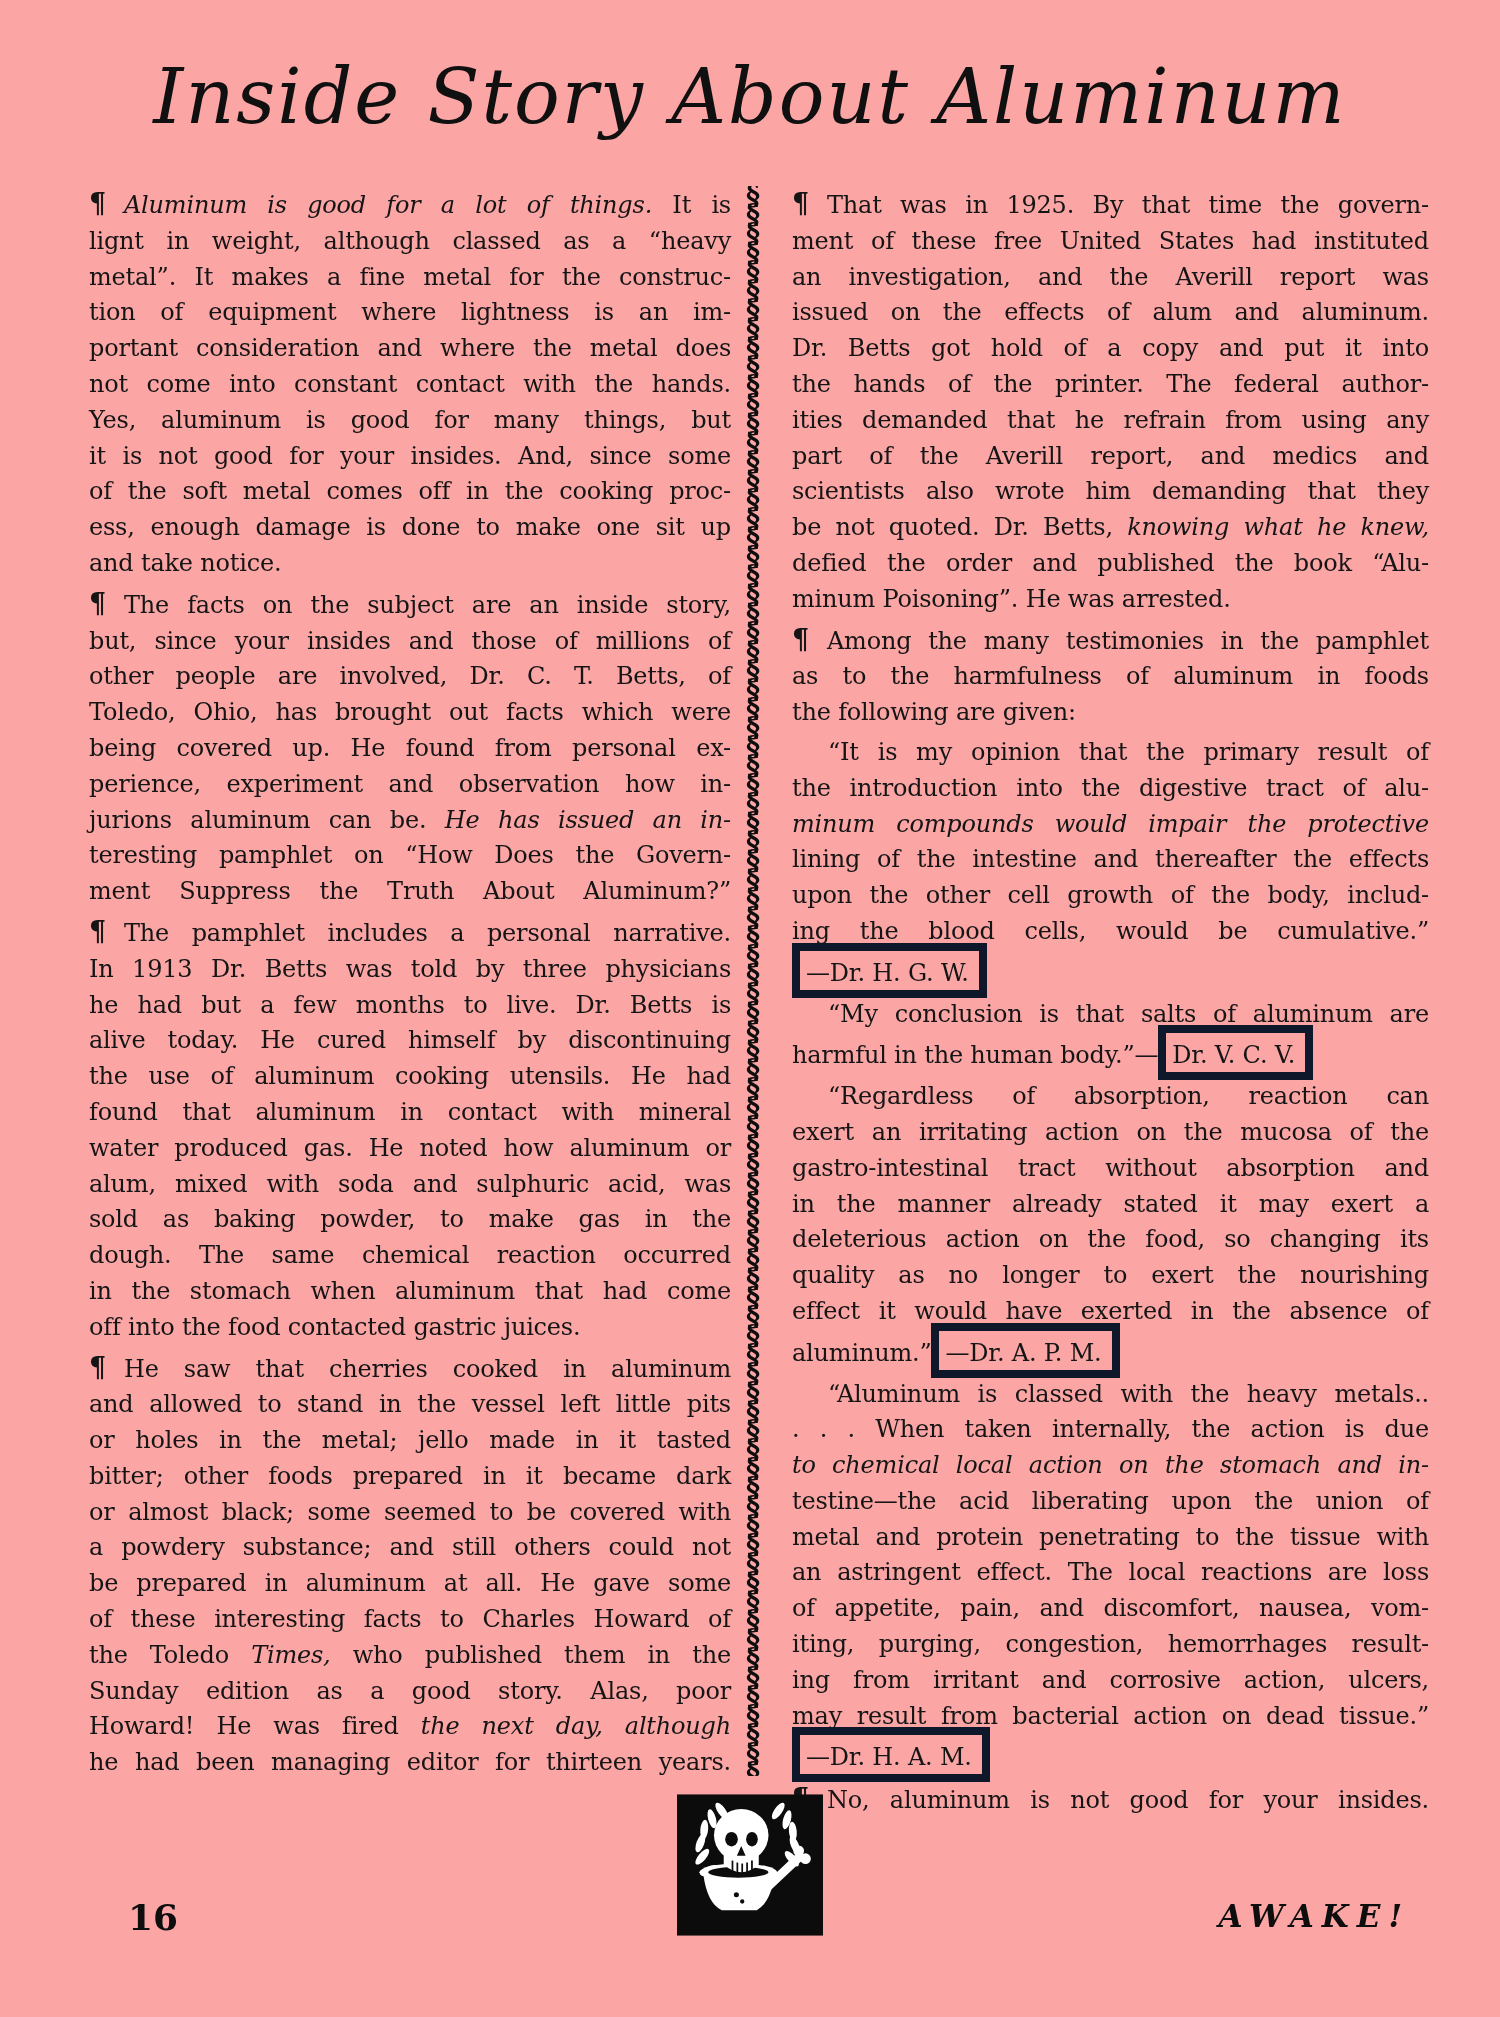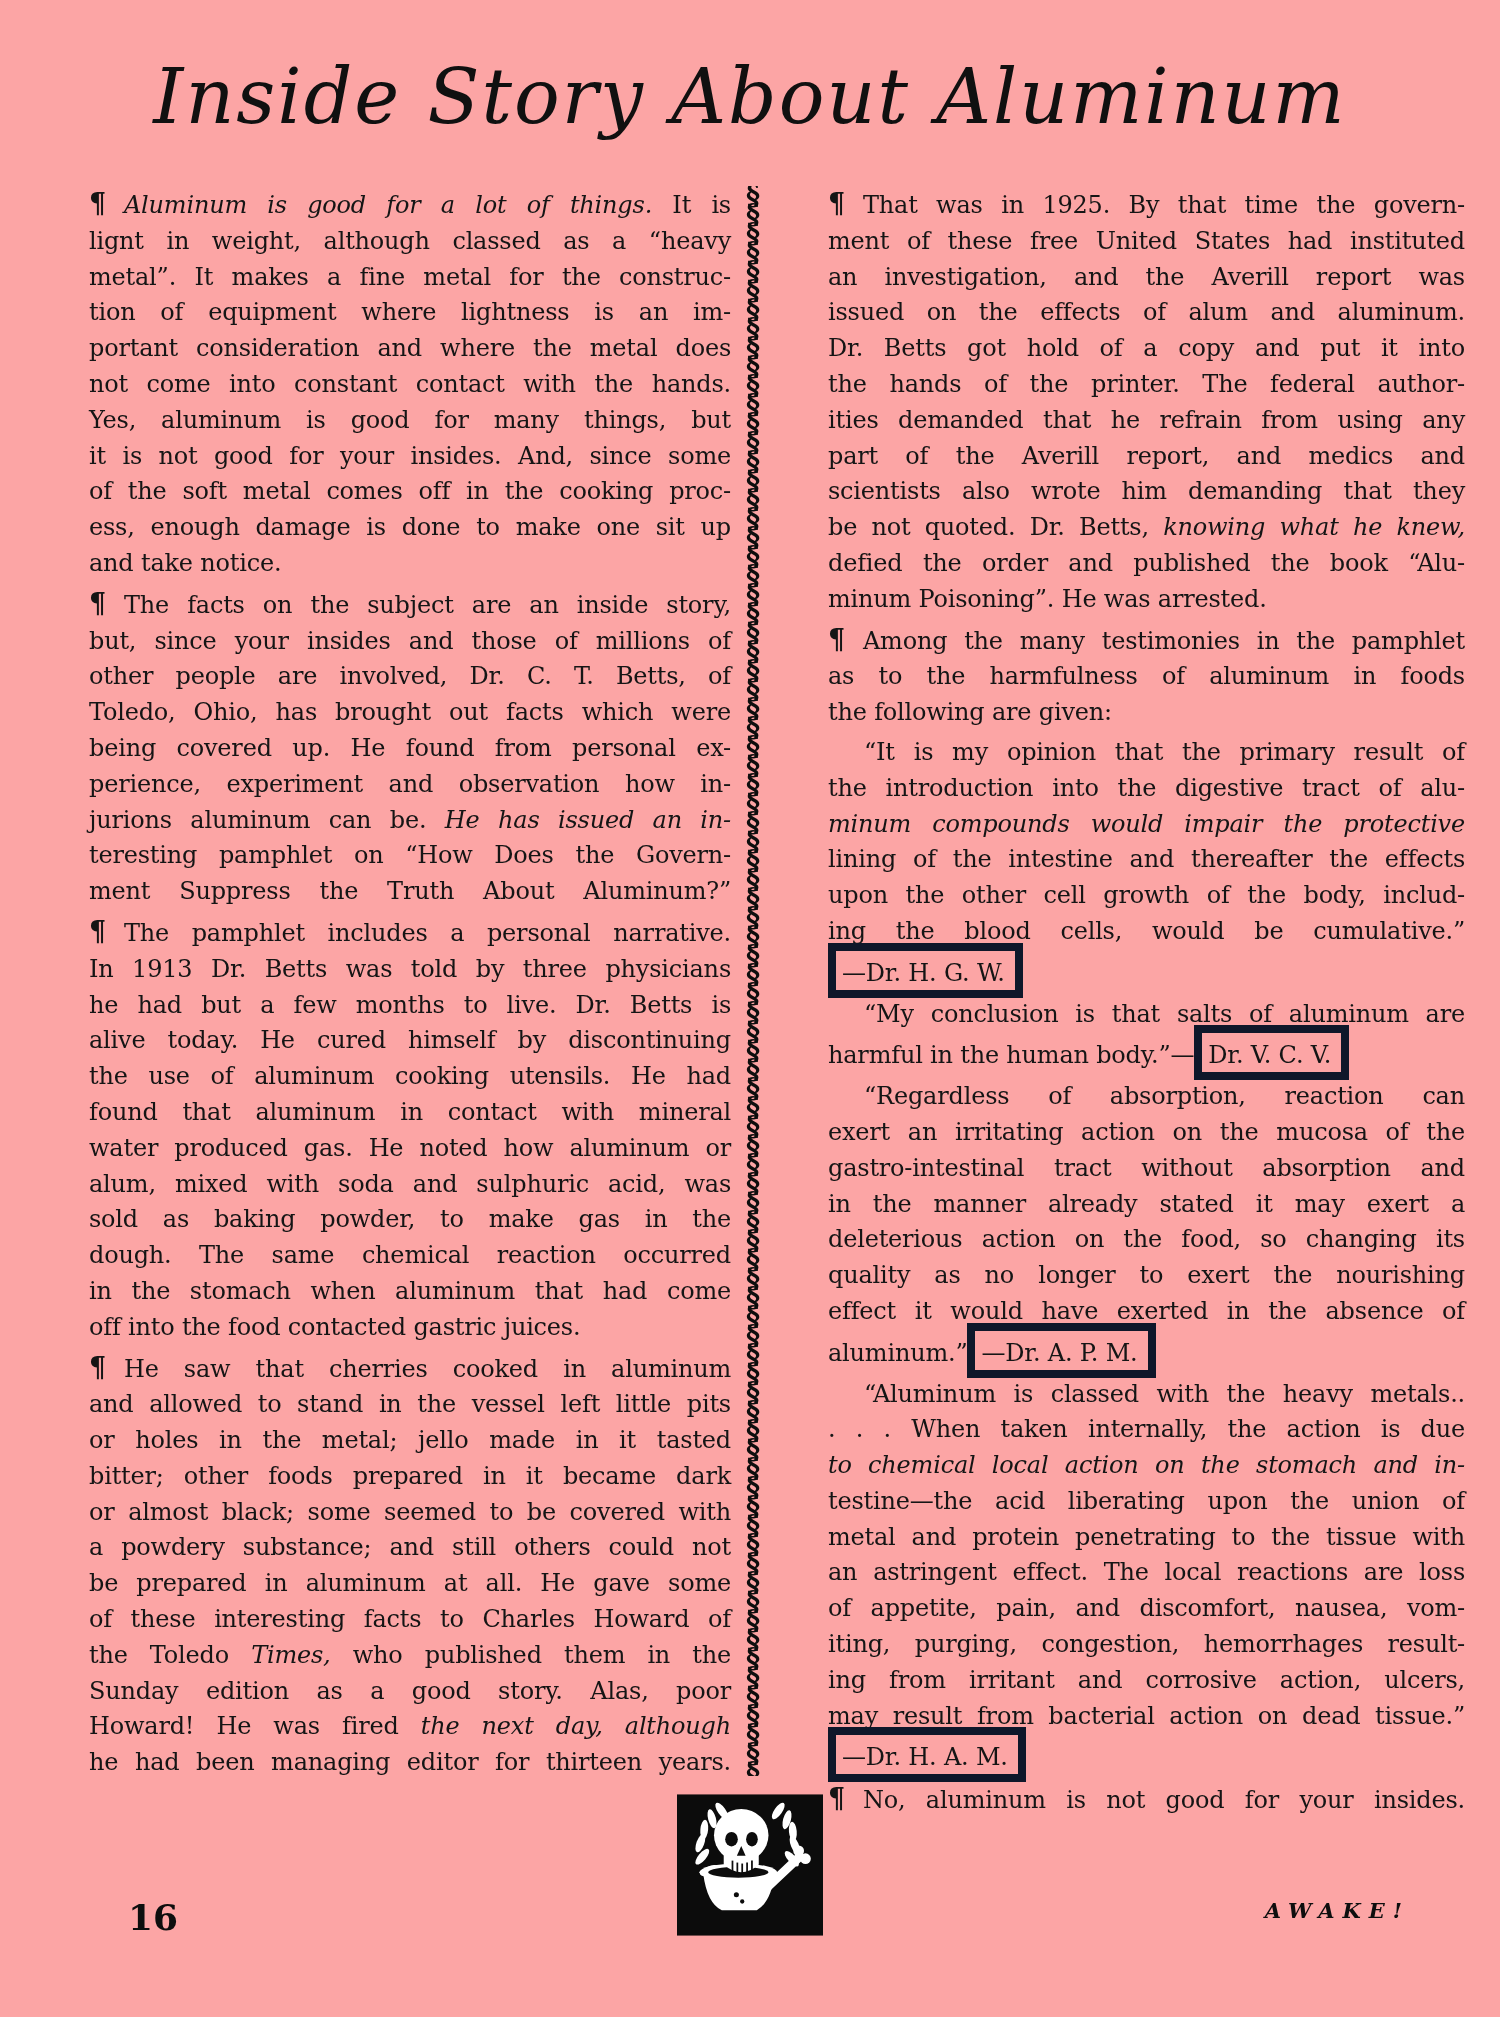--- a/index.html
+++ b/index.html
@@ -18,21 +18,21 @@
     font-style:italic;font-weight:normal;
     font-size:76px;letter-spacing:2px;
     margin:0;color:#101010;
   }
   .col{
     position:absolute;top:183px;
     font-size:24px;line-height:35.8px;
     letter-spacing:-0.2px;
   }
   .col-left{left:85px;width:650px;}
-  .col-right{left:824px;width:645px;}
+  .col-right{left:788px;width:645px;}
   .para{margin:4px;}
   .plain{margin-top:3px;}
   .quote{margin-top:2px;}
   .line{
     text-align:justify;
     text-align-last:justify;
     -moz-text-align-last:justify;
   }
   .line.nj{text-align:left;text-align-last:left;-moz-text-align-last:left;}
   .line.ind{padding-left:36px;}
@@ -64,21 +64,21 @@
   .illustration{
     position:absolute;left:677px;top:1793px;
     width:146px;height:144px;
   }
   .page-number{
     position:absolute;left:128px;top:1896px;
     font-size:36px;font-weight:bold;color:#0e0e0e;
   }
   .magazine-name{
     position:absolute;right:90px;top:1898px;
-    font-size:21px;font-style:italic;font-weight:bold;
+    font-size:31px;font-style:italic;font-weight:bold;
     letter-spacing:8px;color:#0e0e0e;
   }
 </style>
 </head>
 <body>
 
 <div class="page">
 
   <h1 class="title">Inside Story About Aluminum</h1>
 

